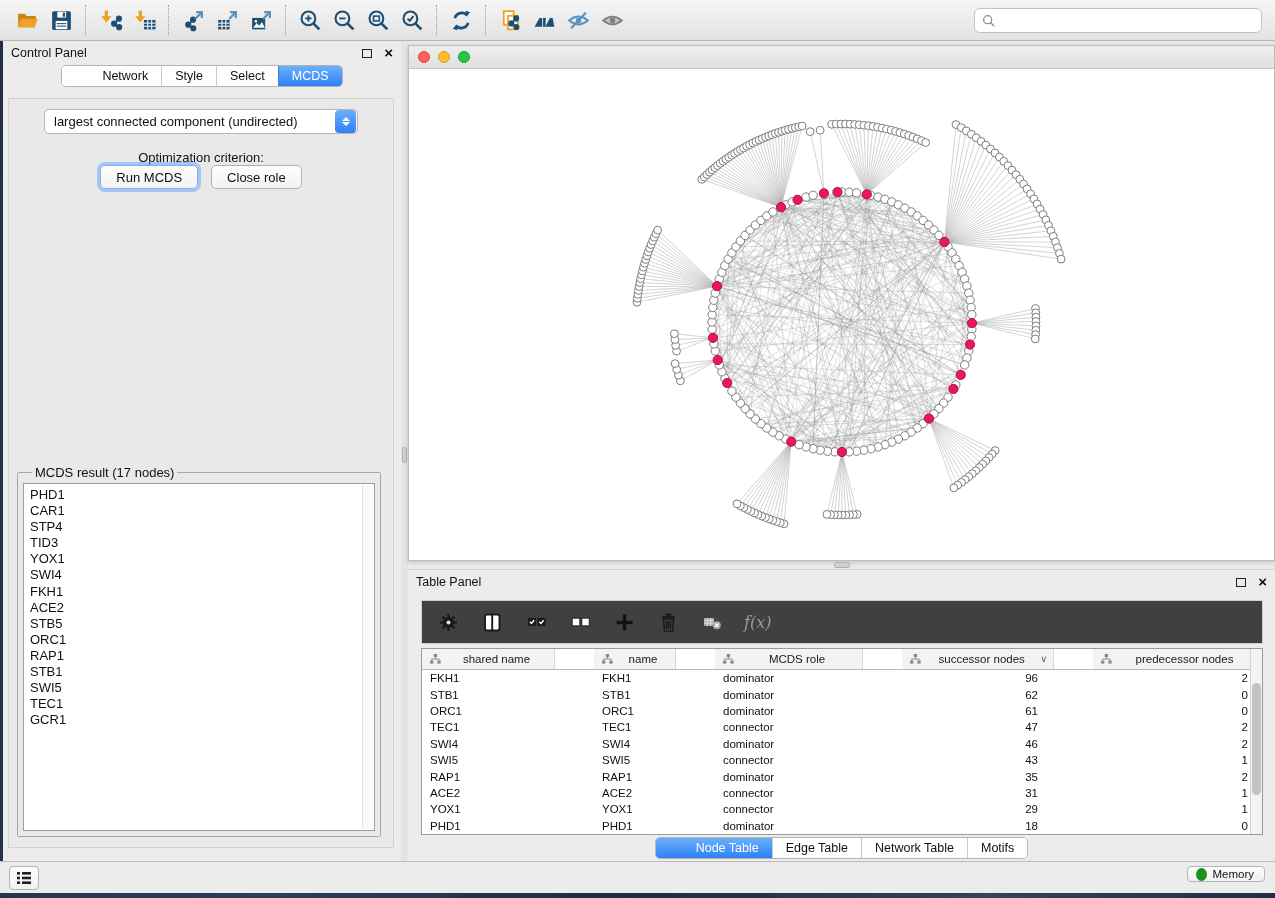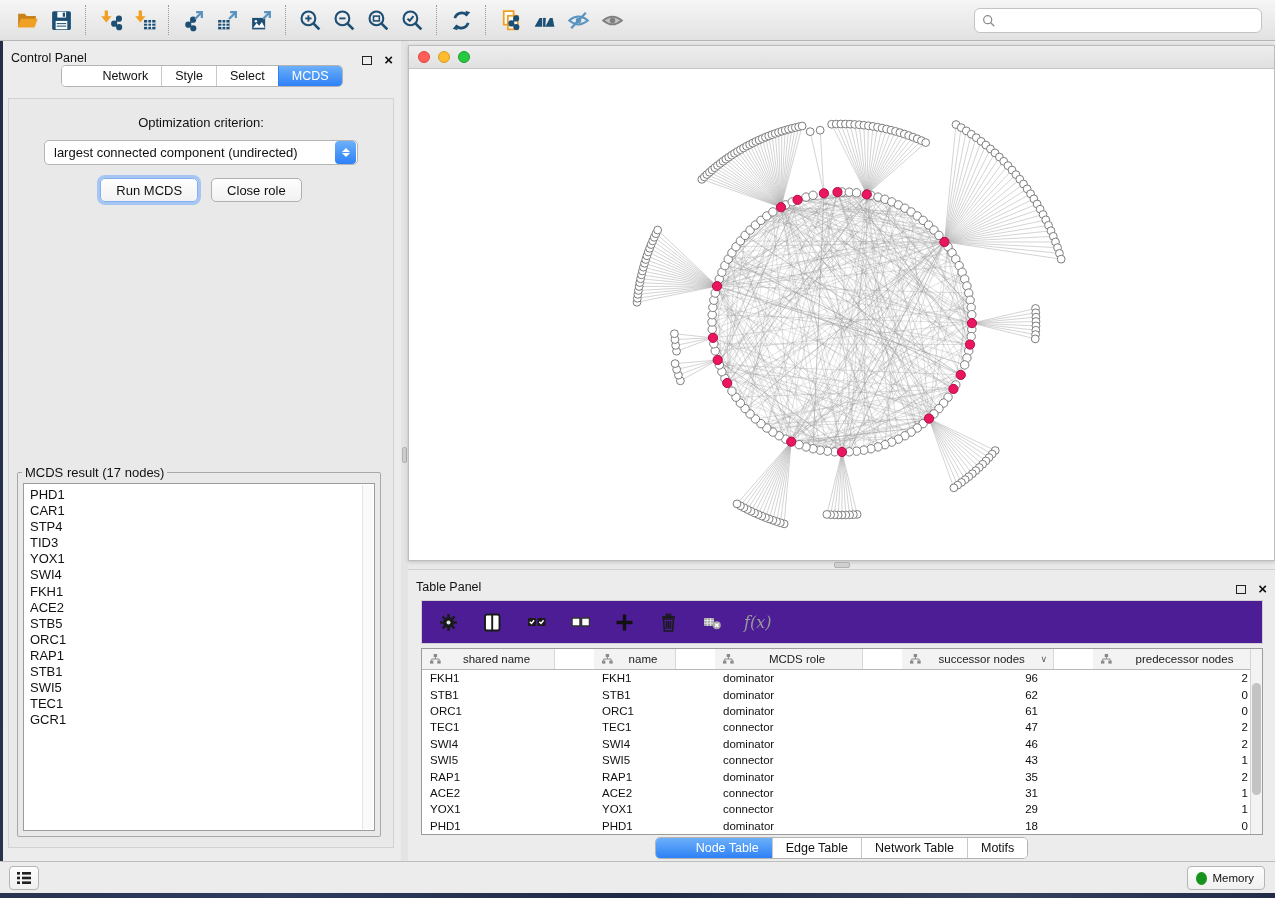--- a/index.html
+++ b/index.html
@@ -23,21 +23,21 @@
     position:absolute; right:13px; top:8px; width:288px; height:25px;
     background:#fff; border:1px solid #c3c3c3; border-radius:6px;
     display:flex; align-items:center; padding-left:7px;
   }
   #search-box svg { width:14px; height:14px; }
   #search-box input { border:none; outline:none; flex:1; height:20px; font-size:12px; background:transparent; margin-left:5px; }
   
   #content { position:absolute; left:3px; top:41px; right:0; bottom:37px; background:#ececec; }
   
   #control-panel { position:absolute; left:0; top:0; width:398px; height:100%; background:#ececec; }
-  .panel-header { height:24px; display:flex; align-items:flex-end; padding:0 8px; }
+  .panel-header { height:24px; display:flex; align-items:center; padding:0 8px; }
   .panel-title { font-size:12.5px; color:#111; }
   .panel-header .spacer { flex:1; }
   .float-icon { width:10px; height:9px; border:1.6px solid #222; display:inline-block; margin-right:12px; }
   .close-icon { font-size:15px; font-weight:bold; color:#111; line-height:10px; }
   .seg-bar { display:flex; justify-content:center; }
   .seg-ctl { display:inline-flex; border:1px solid #b3b3b3; border-radius:5px; overflow:hidden; background:#fff; }
   .seg { padding:3px 13px; font-size:12.5px; color:#111; background:#fff; border-left:1px solid #c9c9c9; cursor:default; white-space:nowrap; }
   .seg:first-child { border-left:none;padding-left:40px; }
   .seg.active { background:linear-gradient(#6cb0fa,#2e81f6); color:#fff; border-left-color:#2e81f6; }
   #cp-body {
@@ -50,32 +50,32 @@
     border:1px solid #b5b5b5; border-radius:5px; display:flex; align-items:center;
   }
   #criterion-select .sel-text { flex:1; padding-left:9px; font-size:13px; white-space:nowrap; }
   #criterion-select .stepper {
     width:21px; height:23px; border-radius:4px; margin-right:1px;
     background:linear-gradient(#6cb0fa,#2e81f6); display:flex; flex-direction:column; align-items:center; justify-content:center; gap:1px;
   }
   .stepper i { width:0; height:0; border-left:4px solid transparent; border-right:4px solid transparent; }
   .stepper .up { border-bottom:4px solid #fff; }
   .stepper .dn { border-top:4px solid #fff; }
-  .btn-row { display:flex; justify-content:center; gap:13px; margin-top:13px; }
+  .btn-row { display:flex; justify-content:center; gap:13px; }
   .mac-btn {
     font-family:"Liberation Sans",sans-serif; font-size:13px; color:#111;
     background:linear-gradient(#fefefe,#f2f2f2); border:1px solid #b0b0b0; border-radius:5px;
     padding:3px 15px; height:24px; cursor:default;
   }
   .mac-btn.focused { border-color:#84aef0; box-shadow:0 0 0 3px rgba(110,170,250,.55); }
   #mcds-fieldset {
     position:absolute; left:8px; right:12px; top:366px; height:372px;
     border:1px solid #a8a8a8; border-radius:2px; padding:0;
   }
-  #mcds-fieldset legend { font-size:13px; padding:0 3px; margin-left:4px; color:#111; }
+  #mcds-fieldset legend { font-size:13px; padding:0 3px; margin-left:14px; color:#111; }
   #mcds-list {
     position:absolute; left:5px; right:5px; top:3px; bottom:5px; background:#fff;
     border:1px solid #9c9c9c; overflow:hidden; padding:3px 0 0 6px;
   }
   #mcds-list .mcds-item { font-size:13px; line-height:16.1px; }
   #mcds-scroll-track { position:absolute; top:1px; bottom:1px; right:1px; width:11px; background:#fafafa; border-left:1px solid #e4e4e4; }
   
   #v-splitter { position:absolute; left:398px; top:0; width:7px; height:100%; background:#e4e4e4; }
   #v-splitter .grip, #h-splitter .grip { background:#cfcfcf; border:1px solid #b2b2b2; border-radius:2px; }
   #v-splitter .grip { position:absolute; left:1px; top:406px; width:5px; height:16px; }
@@ -96,21 +96,21 @@
   .light.green { background:#28c840; border:1px solid #1e9e30; }
   #net-title { position:absolute; left:0; right:0; text-align:center; font-size:12.5px; color:#222; }
   #net-canvas { position:absolute; left:0; top:23px; right:0; bottom:0; background:#fff; overflow:hidden; }
   
   #h-splitter { position:absolute; left:0; right:0; top:520px; height:8px; }
   #h-splitter .grip { position:absolute; left:50%; top:1px; width:16px; height:6px; margin-left:-8px; }
   
   #table-panel { position:absolute; left:0; right:0; top:528px; bottom:0; background:#ececec; border-top:1px solid #d0d0d0; }
   #tp-toolbar {
     position:absolute; left:13px; right:12px; top:30px; height:44px;
-    background:#4c1d95; border:1px solid #d0d0d0; display:flex; align-items:center; gap:20px; padding-left:14px;
+    background:#404040; border:1px solid #d0d0d0; display:flex; align-items:center; gap:20px; padding-left:14px;
   }
   .tp-btn { border:none; background:transparent; display:flex; align-items:center; justify-content:center; width:24px; height:24px; cursor:default; }
   .tp-btn svg { width:19px; height:19px; }
   #fx-btn { font-family:"DejaVu Serif", serif; font-style:italic; font-size:16px; color:#9a9a9a; width:auto; }
   #table-wrap {
     position:absolute; left:13px; right:12px; top:78px; height:187px;
     background:#fff; border:1px solid #9b9b9b;
   }
   #table-grid { position:absolute; left:0; top:0; right:12px; bottom:0; }
   .trow { display:grid; grid-template-columns:133px 82px 148px 152px 167px 1fr;gap:39px; }
@@ -135,21 +135,21 @@
   
   #statusbar {
     position:absolute; left:0; right:0; bottom:5px; height:32px; background:#ececec; border-top:1px solid #bdbdbd;
   }
   #list-btn {
     position:absolute; left:9px; top:4px; width:30px; height:24px;
     background:linear-gradient(#fdfdfd,#f0f0f0); border:1px solid #b5b5b5; border-radius:4px;
     display:flex; align-items:center; justify-content:center;
   }
   #memory-btn {
-    position:absolute; right:10px; top:4px; height:24px; padding:0 10px 0 8px;
+    position:absolute; right:10px; top:4px; height:16px; padding:0 10px 0 8px;
     background:linear-gradient(#fdfdfd,#f0f0f0); border:1px solid #b5b5b5; border-radius:4px;
     display:flex; align-items:center; gap:5px; font-size:11.5px; color:#111;
   }
   #memory-dot { width:11px; height:13px; border-radius:50%; background:#17921d; }
 </style>
 </head>
 <body>
 
 <div id="toolbar">
     <button class="tb-btn">
@@ -342,28 +342,28 @@
     </div>
     <div class="seg-bar">
         <div class="seg-ctl" id="cp-tabs">
           <span class="seg">Network</span>
           <span class="seg">Style</span>
           <span class="seg">Select</span>
           <span class="seg active">MCDS</span>
         </div>
       </div>
     <div id="cp-body">
-      <div id="opt-label">Optimization criterion:</div>
       <div id="criterion-select">
         <span class="sel-text">largest connected component (undirected)</span>
         <span class="stepper">
             <i class="up"></i>
             <i class="dn"></i>
           </span>
       </div>
+      <div id="opt-label">Optimization criterion:</div>
       <div class="btn-row">
         <button class="mac-btn focused">Run MCDS</button>
         <button class="mac-btn">Close role</button>
       </div>
       <fieldset id="mcds-fieldset">
         <legend>MCDS result (17 nodes)</legend>
         <div id="mcds-list">
             <div class="mcds-item">PHD1</div>
             <div class="mcds-item">CAR1</div>
             <div class="mcds-item">STP4</div>

